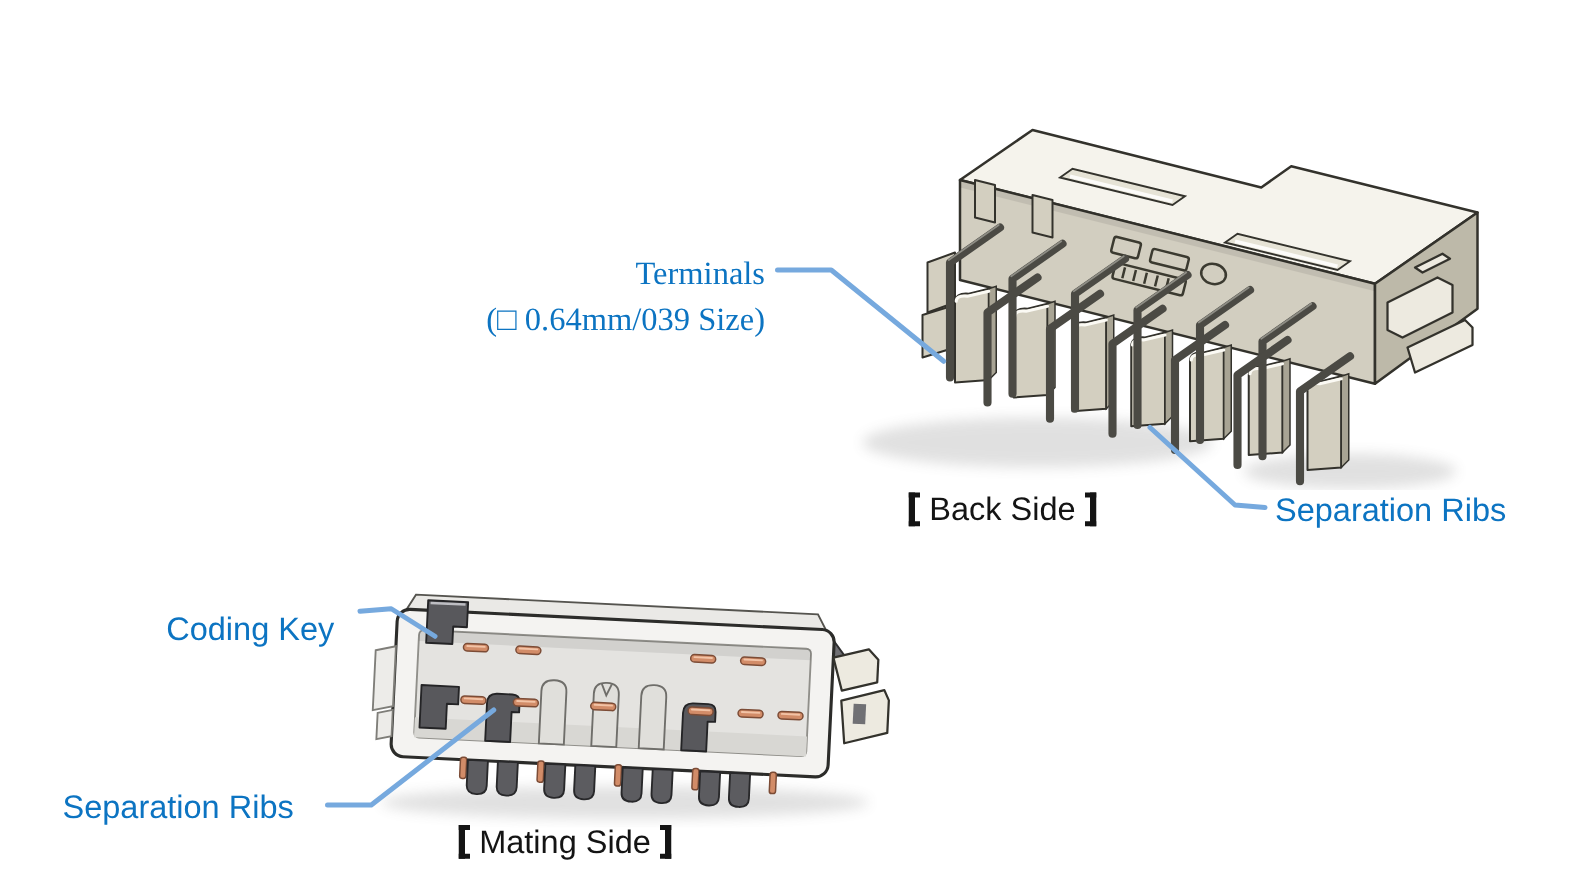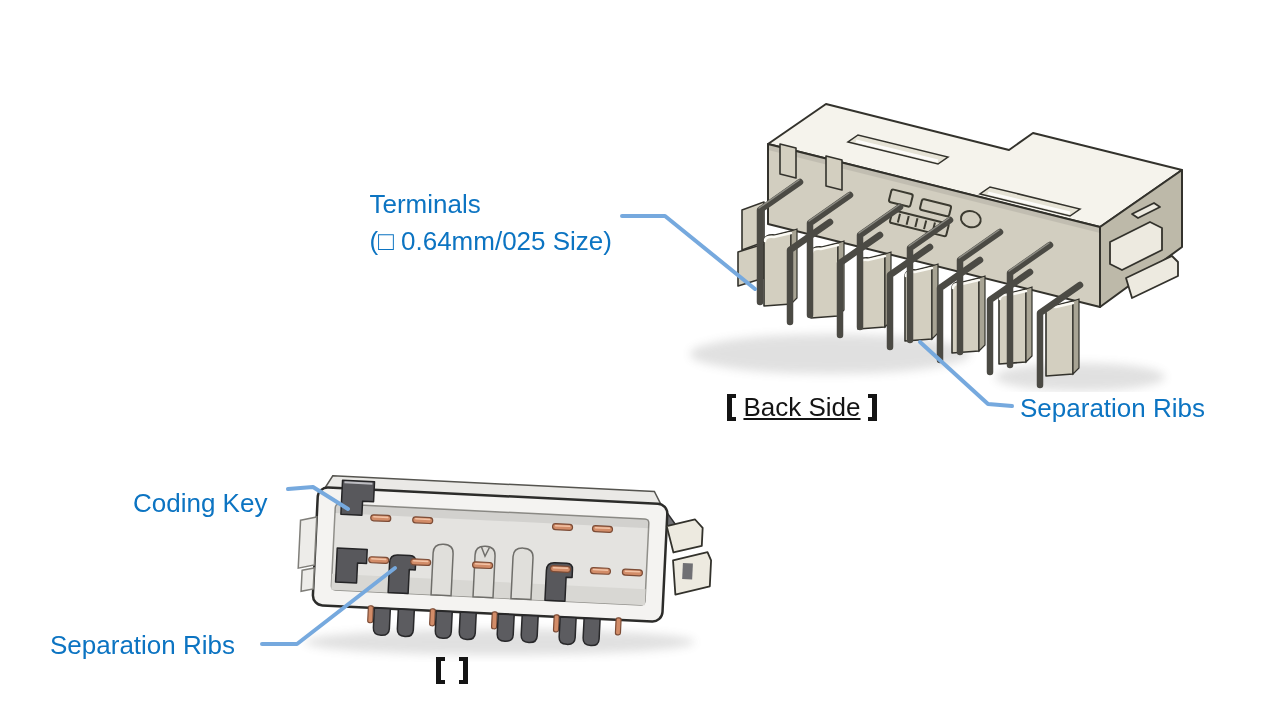--- a/index.html
+++ b/index.html
@@ -24,35 +24,36 @@
     white-space:nowrap;
   }
   .caption{
     color:var(--caption-color);
     font-size:26px;
     line-height:32px;
     white-space:nowrap;
     display:flex;
     align-items:center;
     justify-content:center;
-    text-decoration:underline;
   }
   
   .bracket{
     display:inline-block;
     width:9px;height:27px;
     border-top:4px solid var(--caption-color);
     border-bottom:4px solid var(--caption-color);
     flex:0 0 auto;
   }
   .bracket.l{border-left:5px solid var(--caption-color);margin-right:7px;}
   .bracket.r{border-right:5px solid var(--caption-color);margin-left:7px;}
   #terminals-label{
-    right:658px;top:186px;
+    right:658px;top:200px;
+    text-align:right;
     line-height:37px;
+    font-family:Liberation Serif, serif;
   }
   #sep-ribs-back-label{left:1020px;top:393px;}
   #coding-key-label{left:133px;top:488px;}
   #sep-ribs-mating-label{left:50px;top:630px;}
   #back-caption{left:712px;top:391px;width:180px;}
   #mating-caption{left:352px;top:657px;width:200px;}
   #leader-overlay{left:0;top:0;pointer-events:none;}
   .leader{
     fill:none;
     stroke:var(--leader-blue);
@@ -260,31 +261,32 @@
 
 <svg id="leader-overlay" class="abs" width="1270" height="708" viewBox="0 0 1270 708">
   <polyline class="leader" points="622,216 665,216 755,289"></polyline>
   <polyline class="leader" points="920,342 988,404 1012,406"></polyline>
   <polyline class="leader" points="288,489 313,487 348,509"></polyline>
   <polyline class="leader" points="262,644 297,644 395,568"></polyline>
 </svg>
 
 <div id="terminals-label" class="abs callout">
   <div>Terminals</div>
-  <div>(□ 0.64mm/025 Size)</div>
+  <div>(□ 0.64mm/039 Size)</div>
 </div>
 
 <div id="sep-ribs-back-label" class="abs callout">Separation Ribs</div>
 
 <div id="back-caption" class="abs caption">
   <span class="bracket l"></span>
   <span>Back Side</span>
   <span class="bracket r"></span>
 </div>
 
 <div id="coding-key-label" class="abs callout">Coding Key</div>
 
 <div id="sep-ribs-mating-label" class="abs callout">Separation Ribs</div>
 
 <div id="mating-caption" class="abs caption">
   <span class="bracket l"></span>
+  <span>Mating Side</span>
   <span class="bracket r"></span>
 </div>
 
 </body></html>

